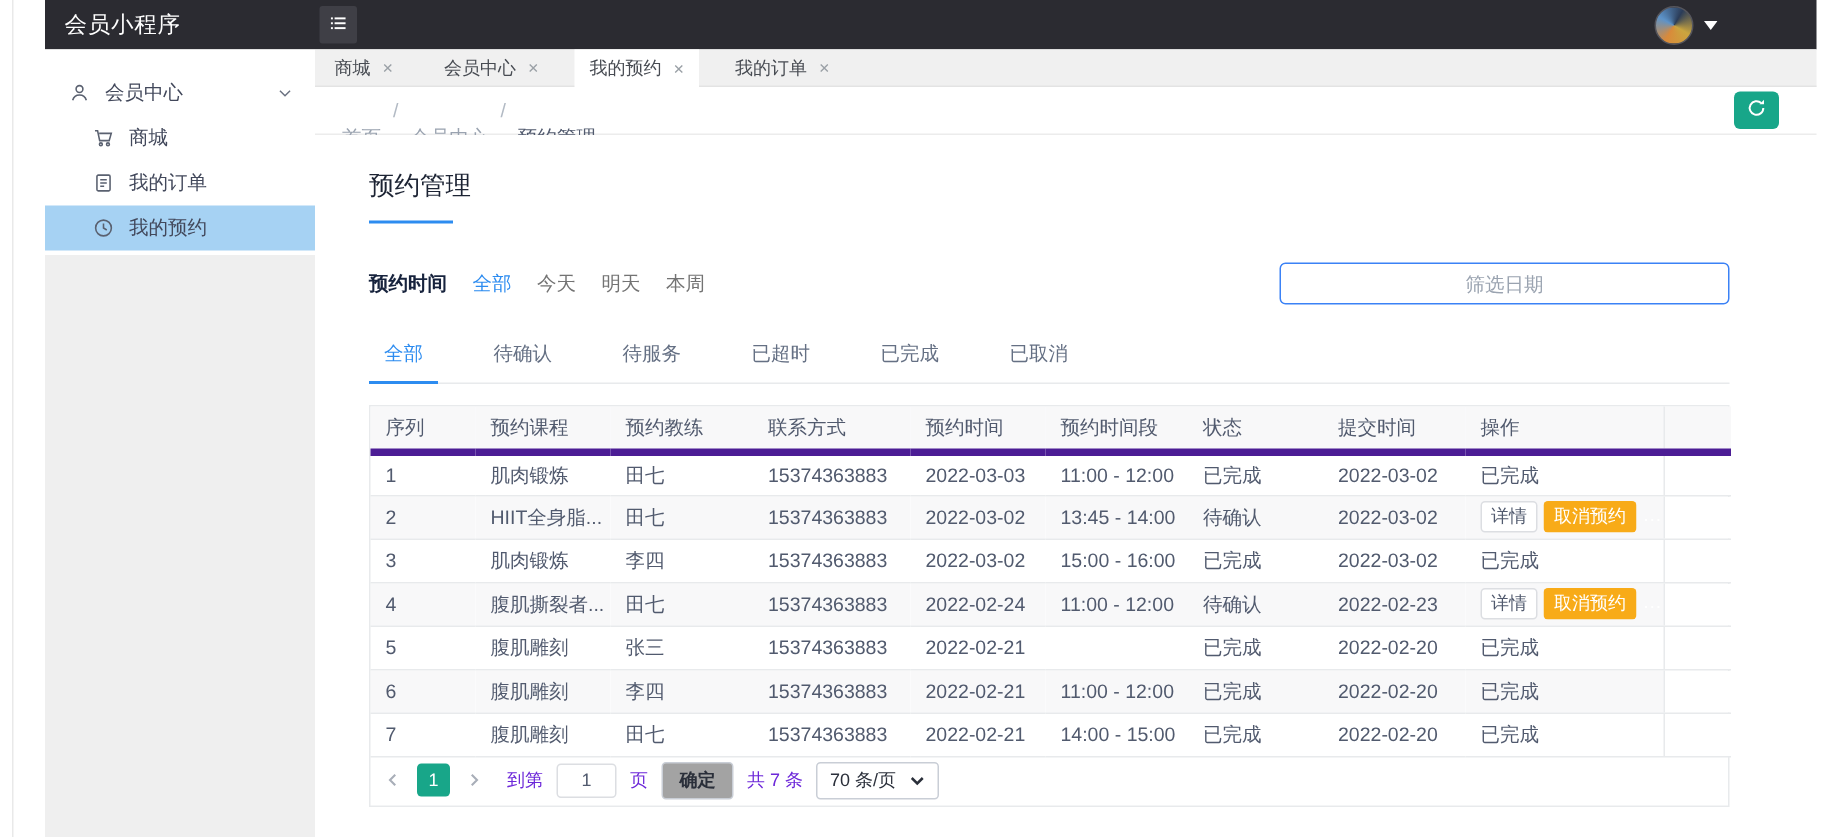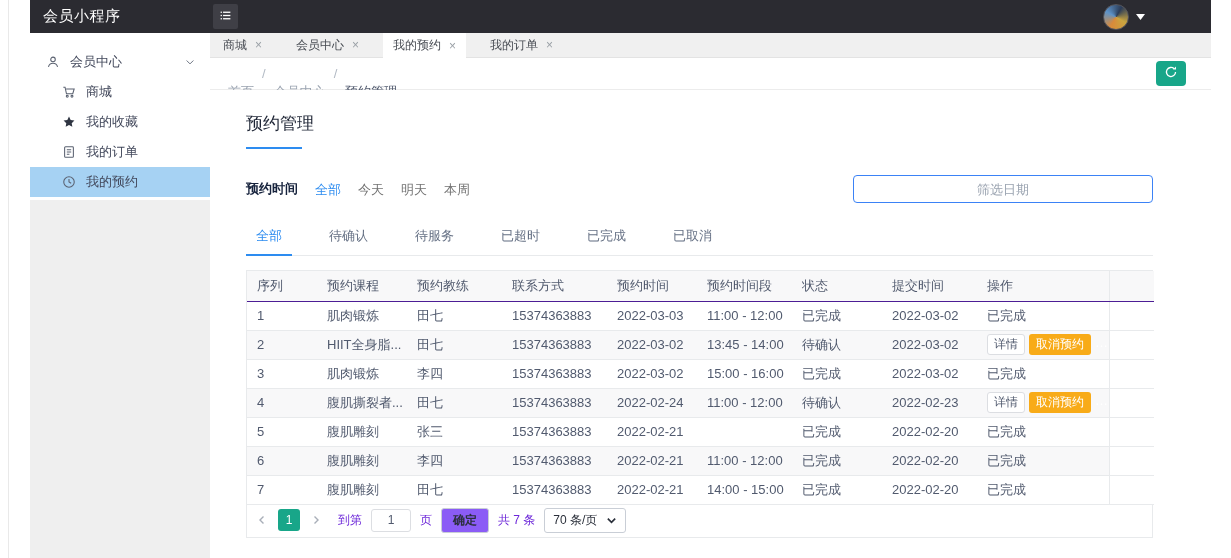--- a/index.html
+++ b/index.html
@@ -72,21 +72,21 @@
 
   .status-tabs { margin-top:16px; border-bottom:1px solid #e8eaec; width:907px; display:flex; }
   .stab { padding:8px 10px 9px; font-size:13px; color:#657084; margin-right:27px; cursor:pointer;
           border-bottom:2px solid transparent; margin-bottom:-1px; }
   .stab.active { color:#2d8cf0; border-bottom-color:#2d8cf0; }
 
   
   .table-box { width:907px; margin-top:14px; border:1px solid #e8eaec; }
   table { border-collapse:collapse; width:100%; font-size:13px; color:#515a6e; table-layout:fixed; }
   thead th { background:#f8f8f9; height:30px; font-weight:400; text-align:left; padding:0 0 0 10px;
-             border-bottom:1px solid #4c1d95; color:#515a6e; white-space:nowrap; }
+             border-bottom:5px solid #4c1d95; color:#515a6e; white-space:nowrap; }
   tbody td { height:29px; padding:0 0 0 10px; border-bottom:1px solid #e8eaec; white-space:nowrap;
              overflow:hidden; text-overflow:ellipsis; background:#fff; }
   tr.stripe td { background:#f8f8f9; }
   td.filler, th.filler { border-left:1px solid #e8eaec; }
   td.filler { background:#fff !important; }
 
   .op-btn { display:inline-block; font-size:12px; border-radius:3px; padding:2px 6px; margin-right:4px;
             cursor:pointer; border:1px solid transparent; line-height:15px; }
   .op-plain { background:#fff; border-color:#dcdee2; color:#515a6e; }
   .op-warning { background:#f8ab18; color:#fff; }
@@ -94,21 +94,21 @@
 
   
   .pagination { display:flex; align-items:center; padding:3px 8px 4px; gap:9px; font-size:12px; color:#515a6e; }
   .pg-arrow { width:14px; height:22px; display:flex; align-items:center; justify-content:center;
               color:#a8aeb8; cursor:pointer; }
   .pg-num { width:22px; height:22px; background:#18a689; color:#fff; border:none; border-radius:3px;
             font-size:12px; cursor:pointer; }
   .pg-text { color:#6d28d9; }
   .pg-input { width:40px; height:23px; border:1px solid #dcdee2; border-radius:3px; text-align:center;
               font-size:12px; color:#515a6e; outline:none; }
-  .pg-confirm { height:25px; padding:0 11px; border:1px solid #c9ced6; border-radius:3px; background:#8b5cf6;
+  .pg-confirm { height:25px; padding:0 11px; border:1px solid #c9ced6; border-radius:3px; background:#a3a3a3;
                 font-size:12px; font-weight:700; color:#2a2f3a; cursor:pointer; }
   .pg-select { height:25px; border:1px solid #c9ced6; border-radius:3px; display:flex; align-items:center;
                padding:0 8px; gap:9px; cursor:pointer; color:#2a2f3a; background:#fff; }
 </style>
 </head>
 <body>
 
 <div class="canvas">
   <div class="left-line"></div>
   <div class="app">
@@ -158,28 +158,20 @@
             </div>
             <div class="menu-item sub">
               <span class="mi-icon">
                 <svg viewBox="0 0 16 16" width="14" height="14" fill="none" stroke="currentColor" stroke-width="1.2">
                   <path d="M1.5 2.5h2l1.6 7.5h7.2l1.6-5.5H4.7"></path>
                   <circle cx="6" cy="12.8" r="1.1"></circle>
                   <circle cx="11.4" cy="12.8" r="1.1"></circle>
                 </svg>
               </span>
               <span>商城</span>
-            </div>
-            <div class="menu-item sub">
-              <span class="mi-icon">
-                <svg viewBox="0 0 16 16" width="14" height="14">
-                  <path d="M8 1.8l1.9 3.9 4.3.6-3.1 3 .7 4.2L8 11.5l-3.8 2 .7-4.2-3.1-3 4.3-.6z" fill="#2f3542"></path>
-                </svg>
-              </span>
-              <span>我的收藏</span>
             </div>
             <div class="menu-item sub">
               <span class="mi-icon">
                 <svg viewBox="0 0 16 16" width="14" height="14" fill="none" stroke="currentColor" stroke-width="1.2">
                   <rect x="3" y="2" width="10" height="12" rx="1"></rect>
                   <path d="M5.5 5.5h5M5.5 8h5M5.5 10.5h3"></path>
                 </svg>
               </span>
               <span>我的订单</span>
             </div>

